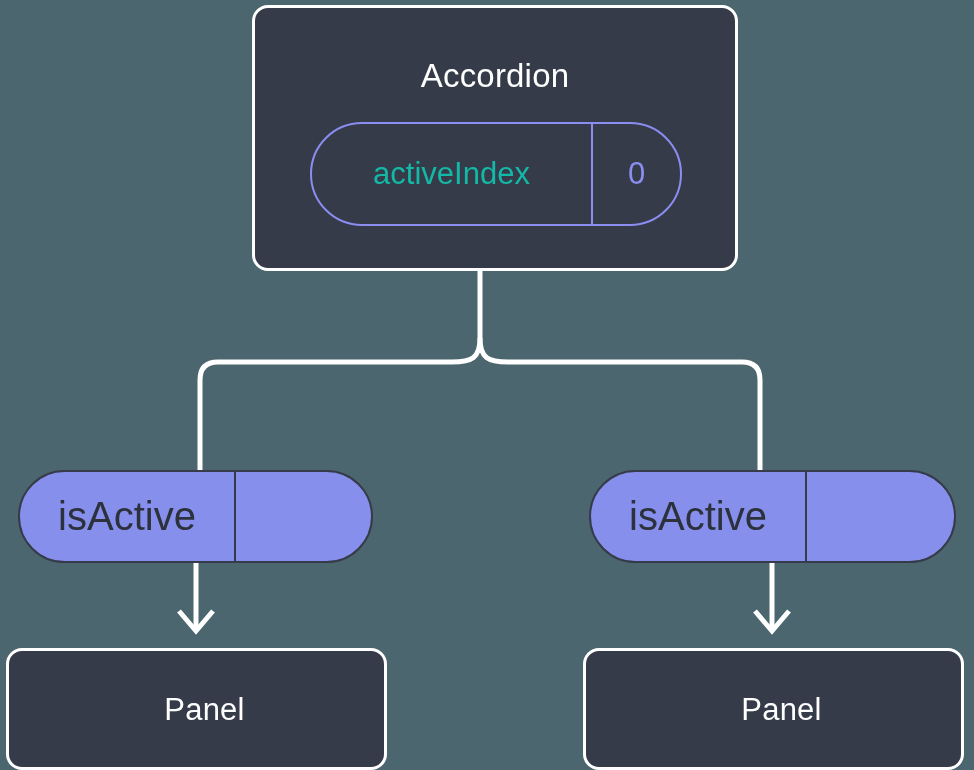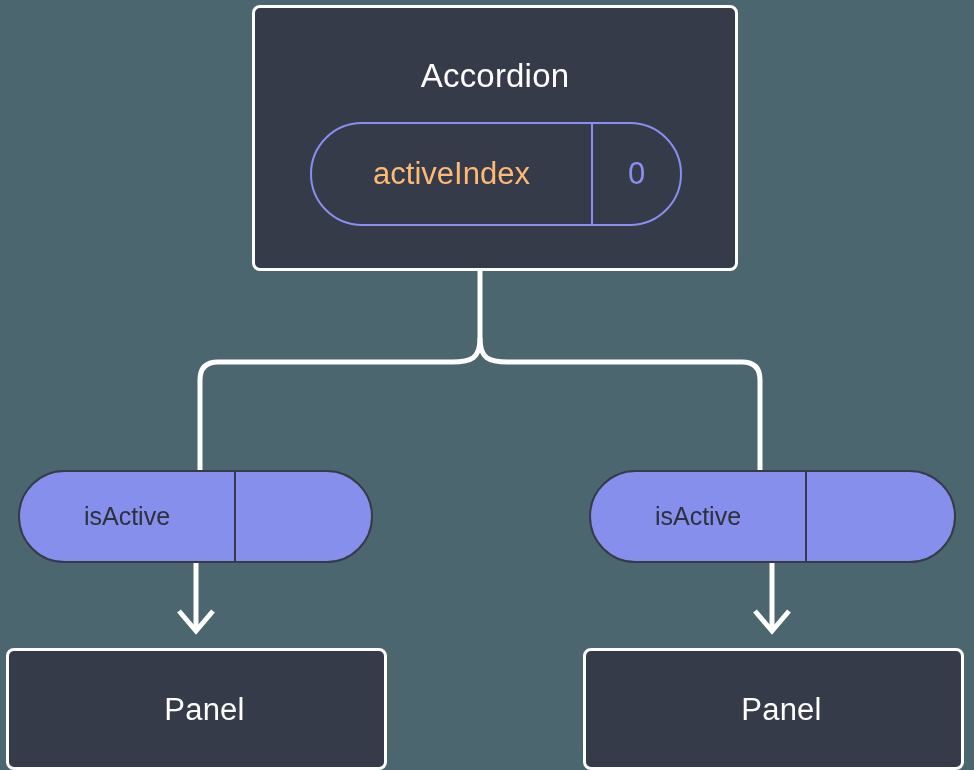--- a/index.html
+++ b/index.html
@@ -25,21 +25,21 @@
     height: 770px;
     pointer-events: none;
   }
 
   
   .node-card {
     position: absolute;
     box-sizing: border-box;
     background: #353b49;
     border: 3px solid #ffffff;
-    border-radius: 8px;
+    border-radius: 16px;
   }
 
   #accordion-node {
     left: 252px;
     top: 5px;
     width: 486px;
     height: 266px;
   }
 
   .node-title {
@@ -69,21 +69,21 @@
     border: 2px solid #8b8ef0;
     border-radius: 52px;
     display: flex;
     align-items: stretch;
   }
   .prop-pill-outline .pill-key {
     flex: 0 0 279px;
     display: flex;
     align-items: center;
     justify-content: center;
-    color: #fdba74;
+    color: #14b8a6;
     font-size: 31px;
     font-weight: 400;
     white-space: nowrap;
   }
   .prop-pill-outline .pill-divider {
     flex: 0 0 2px;
     background: #8b8ef0;
   }
   .prop-pill-outline .pill-val {
     flex: 1 1 auto;
@@ -107,21 +107,21 @@
     display: flex;
     align-items: stretch;
     overflow: hidden;
   }
   .prop-pill-filled .pill-key,
   .prop-pill-filled .pill-val {
     display: flex;
     align-items: center;
     justify-content: center;
     color: #2c313c;
-    font-size: 25px;
+    font-size: 40px;
     font-weight: 400;
     white-space: nowrap;
   }
   .prop-pill-filled .pill-divider {
     flex: 0 0 2px;
     background: #353b49;
   }
 
   #badge-left {
     left: 18px;

